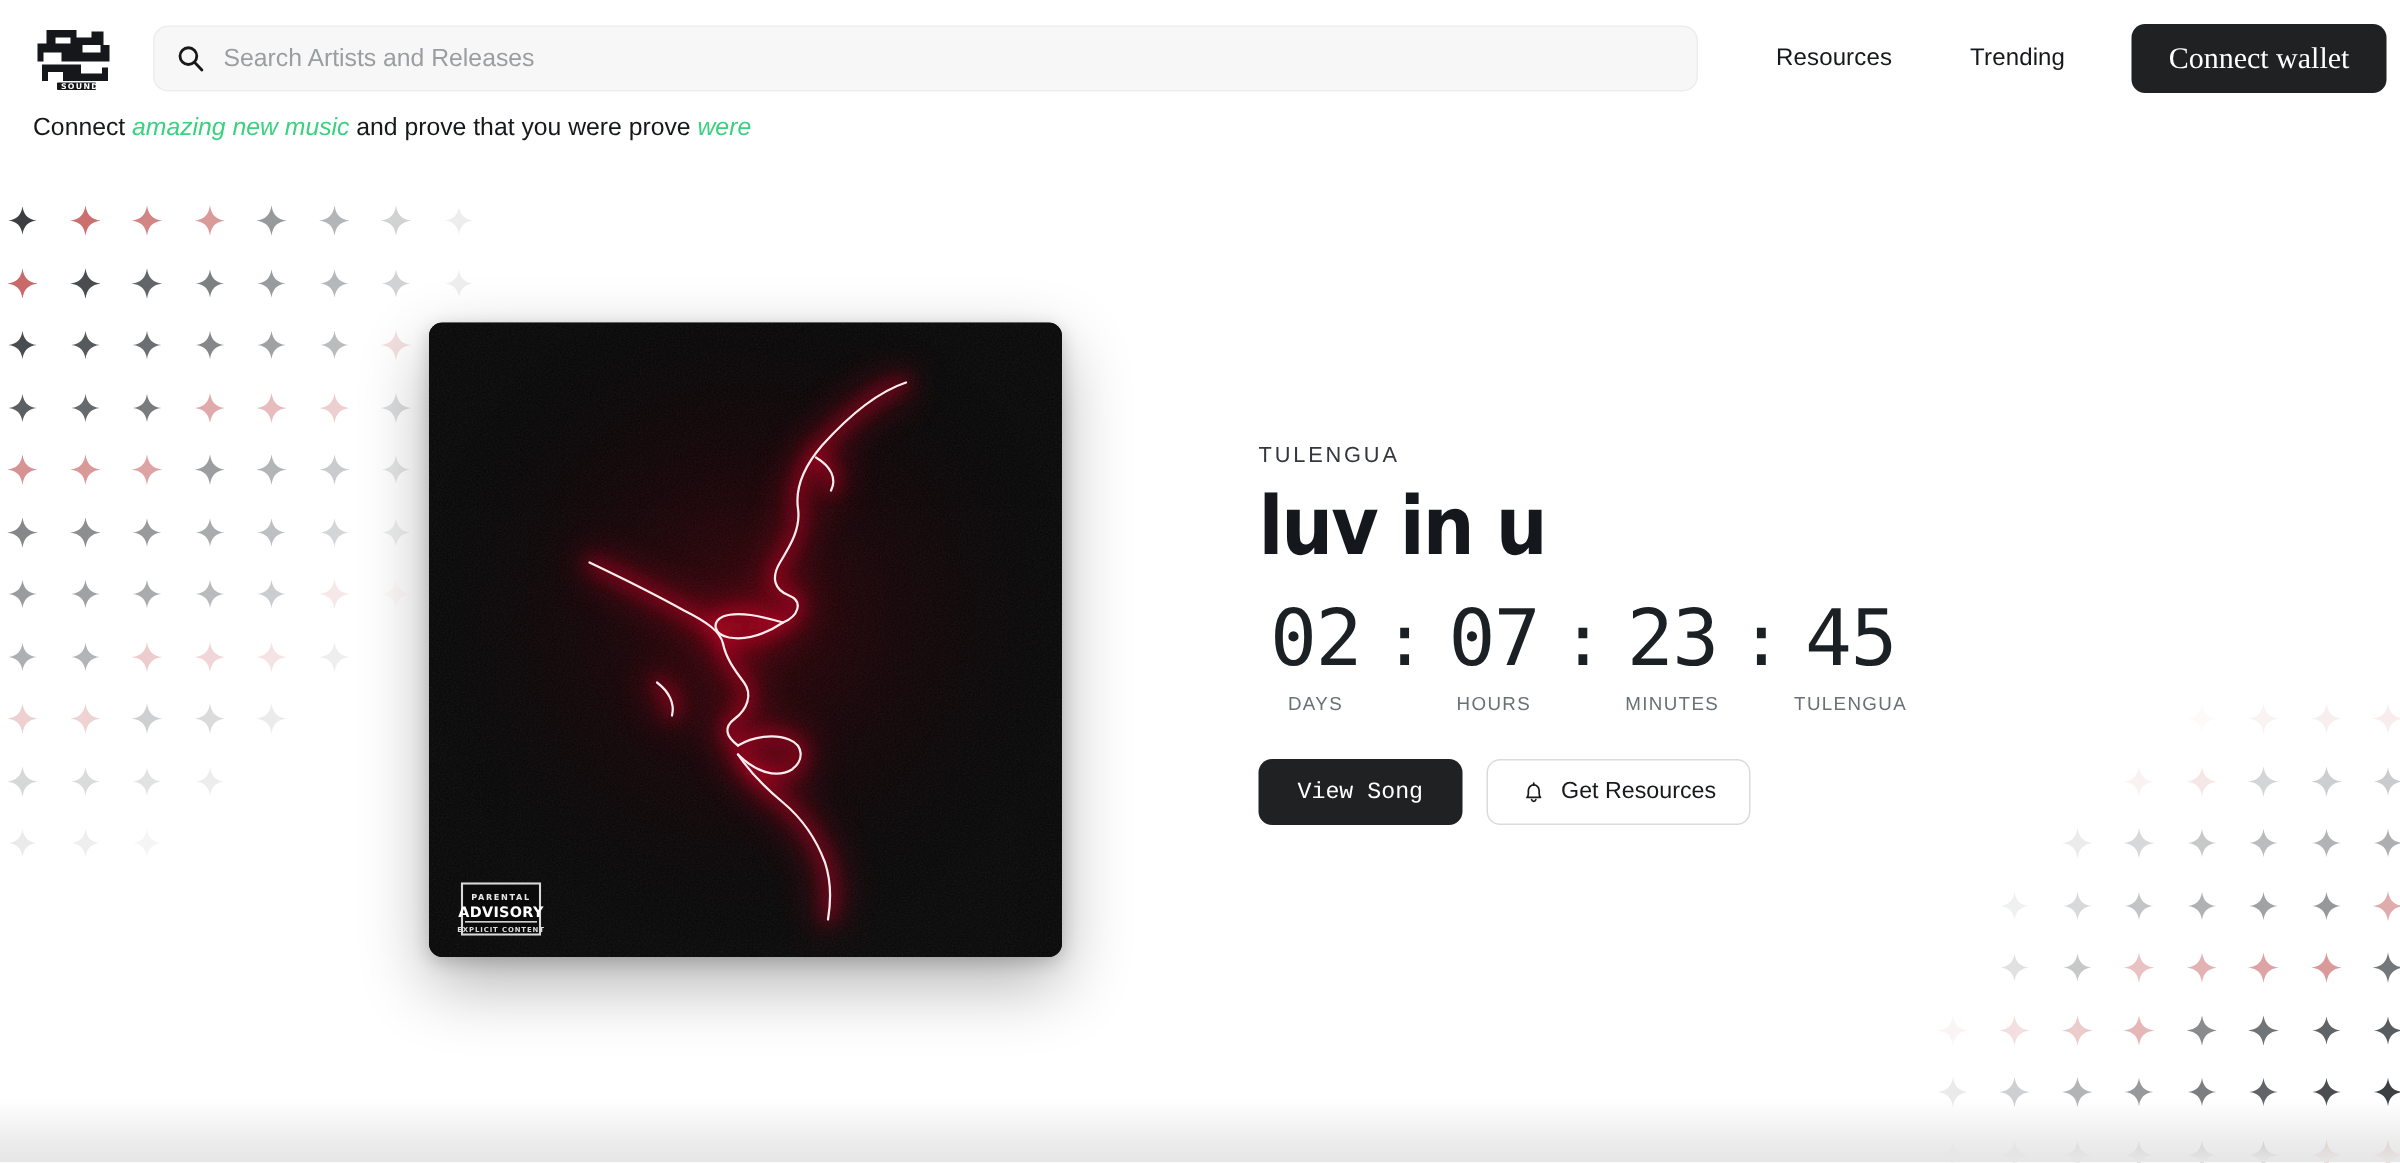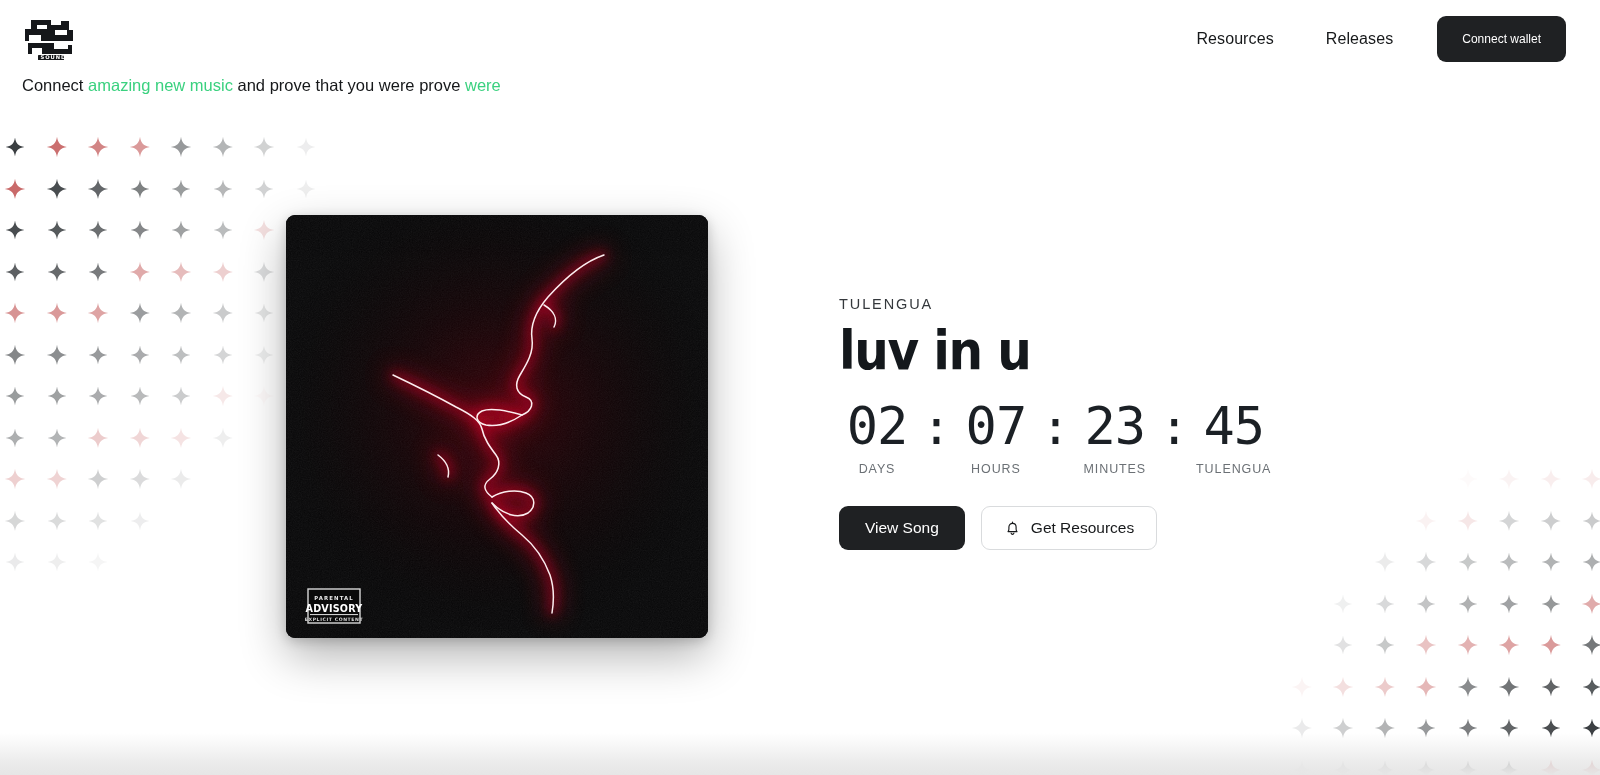--- a/index.html
+++ b/index.html
@@ -105,41 +105,41 @@
     margin-left: 52px;
     cursor: pointer;
     white-space: nowrap;
     letter-spacing: 0.1px;
   }
   #connect-wallet {
     margin-left: 44px;
     margin-right: 12px;
     background: #1f2123;
     color: #ffffff;
-    font-size: 12px;
+    font-size: 20px;
     border: none;
     border-radius: 9px;
     height: 46px;
     padding: 0 25px;
     cursor: pointer;
-    font-family: Liberation Sans, sans-serif;
+    font-family: Liberation Serif, serif;
     white-space: nowrap;
   }
 
   
   #tagline {
     position: absolute;
     top: 76px;
     left: 22px;
     font-size: 16.5px;
     color: #16181a;
     z-index: 10;
     white-space: nowrap;
   }
-  #tagline .accent { color: #3ad17f; }
+  #tagline .accent { color: #3ad17f; font-style: italic; }
 
   
   #artwork {
     position: absolute;
     left: 286px;
     top: 215px;
     width: 422px;
     height: 423px;
     border-radius: 9px;
     overflow: hidden;
@@ -218,21 +218,21 @@
     gap: 16px;
   }
   #view-song {
     background: #1f2123;
     color: #ffffff;
     border: none;
     border-radius: 9px;
     height: 44px;
     padding: 0 26px;
     font-size: 15.5px;
-    font-family: Liberation Sans, sans-serif;
+    font-family: Liberation Mono, monospace;
     cursor: pointer;
     white-space: nowrap;
   }
   #get-notified {
     background: #ffffff;
     color: #17191b;
     border: 1px solid #d9dbdd;
     border-radius: 9px;
     height: 44px;
     padding: 0 22px;
@@ -883,24 +883,33 @@
           <path d="M3,13 h30 v6 h12 v-5 h6 v11 h-32 v-6 h-12 v6 h-4 z"></path>
           <path d="M6,27 h26 v6 h14 v-4 h4 v9 h-30 v-6 h-10 v6 h-4 z"></path>
           <rect x="16" y="39" width="26" height="5" rx="0.6"></rect>
         </g>
         <g fill="#ffffff" font-family="DejaVu Sans, sans-serif" font-size="5.2" font-weight="bold" letter-spacing="0.9">
           <text x="18.6" y="43.2">SOUND</text>
         </g>
       </svg>
     </a>
 
+    <div id="search-bar">
+      <span class="mag">
+        <svg viewBox="0 0 20 20" xmlns="http://www.w3.org/2000/svg" aria-hidden="true">
+          <circle cx="8.6" cy="8.4" r="5.6" fill="none" stroke="#16181a" stroke-width="1.9"></circle>
+          <line x1="12.8" y1="12.7" x2="17.6" y2="17.6" stroke="#16181a" stroke-width="1.9" stroke-linecap="round"></line>
+        </svg>
+      </span>
+      <input id="search-input" type="text" placeholder="Search Artists and Releases" value="" style="">
+    </div>
 
     <div id="nav">
       <span class="nav-link">Resources</span>
-      <span class="nav-link">Releases</span>
+      <span class="nav-link">Trending</span>
       <button id="connect-wallet">Connect wallet</button>
     </div>
   </div>
 
   <div id="tagline"><span>Connect </span><span class="accent">amazing new music</span><span> and prove that you were prove </span><span class="accent">were</span></div>
 
   <div id="artwork">
     <svg viewBox="0 0 422 423" xmlns="http://www.w3.org/2000/svg" preserveAspectRatio="none" aria-hidden="true">
       <defs>
         <radialGradient id="glowA" cx="50%" cy="46%" r="55%">

